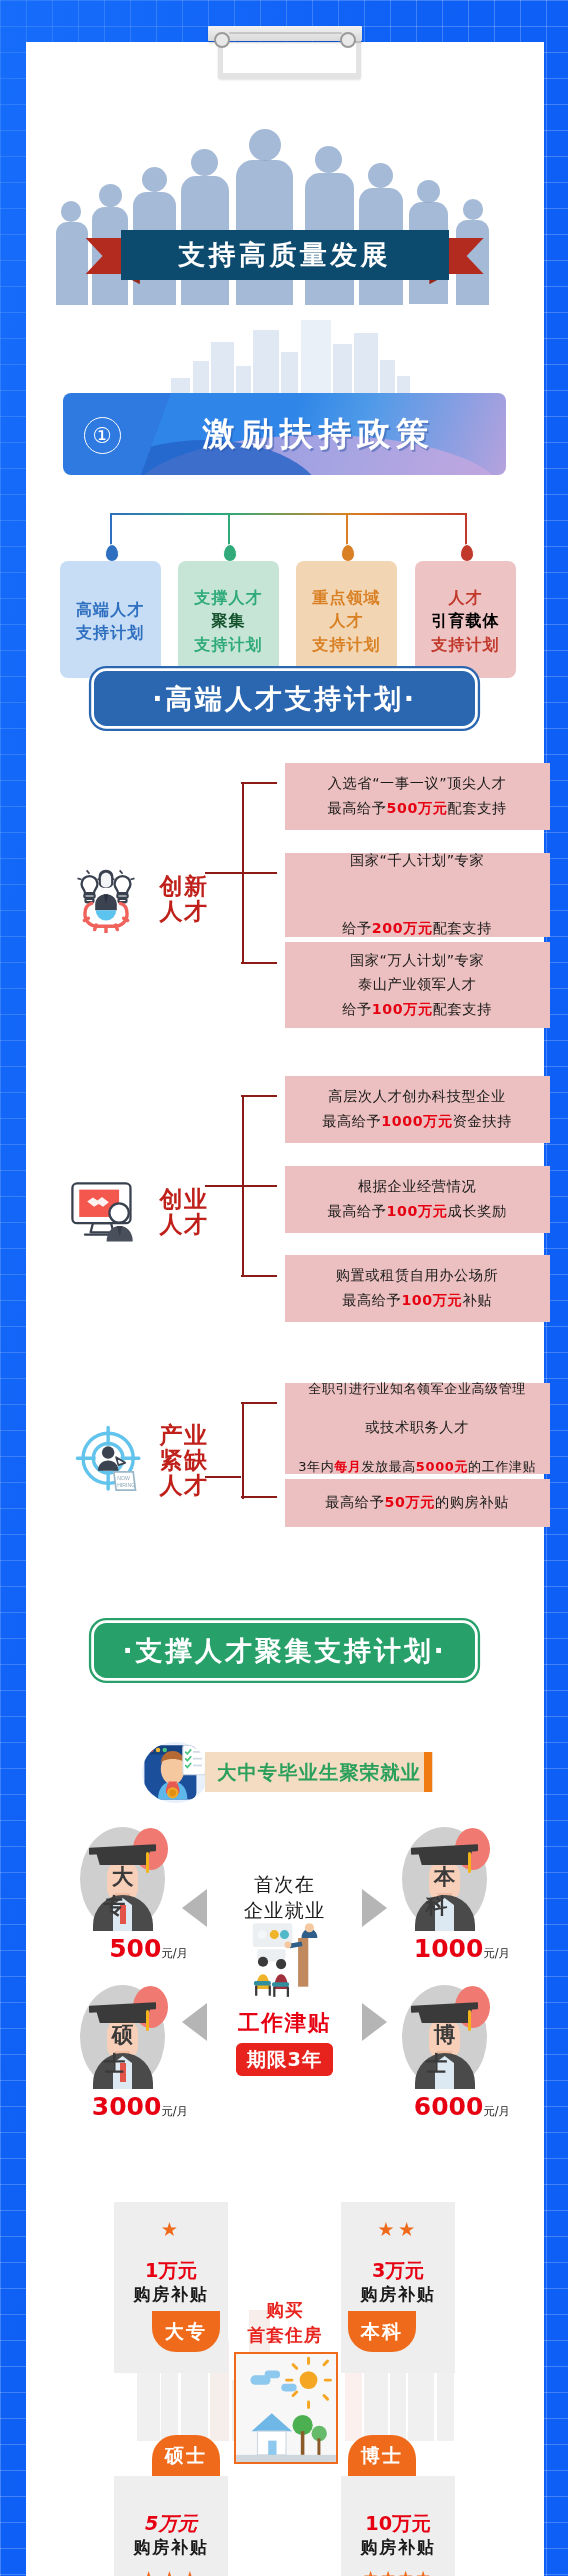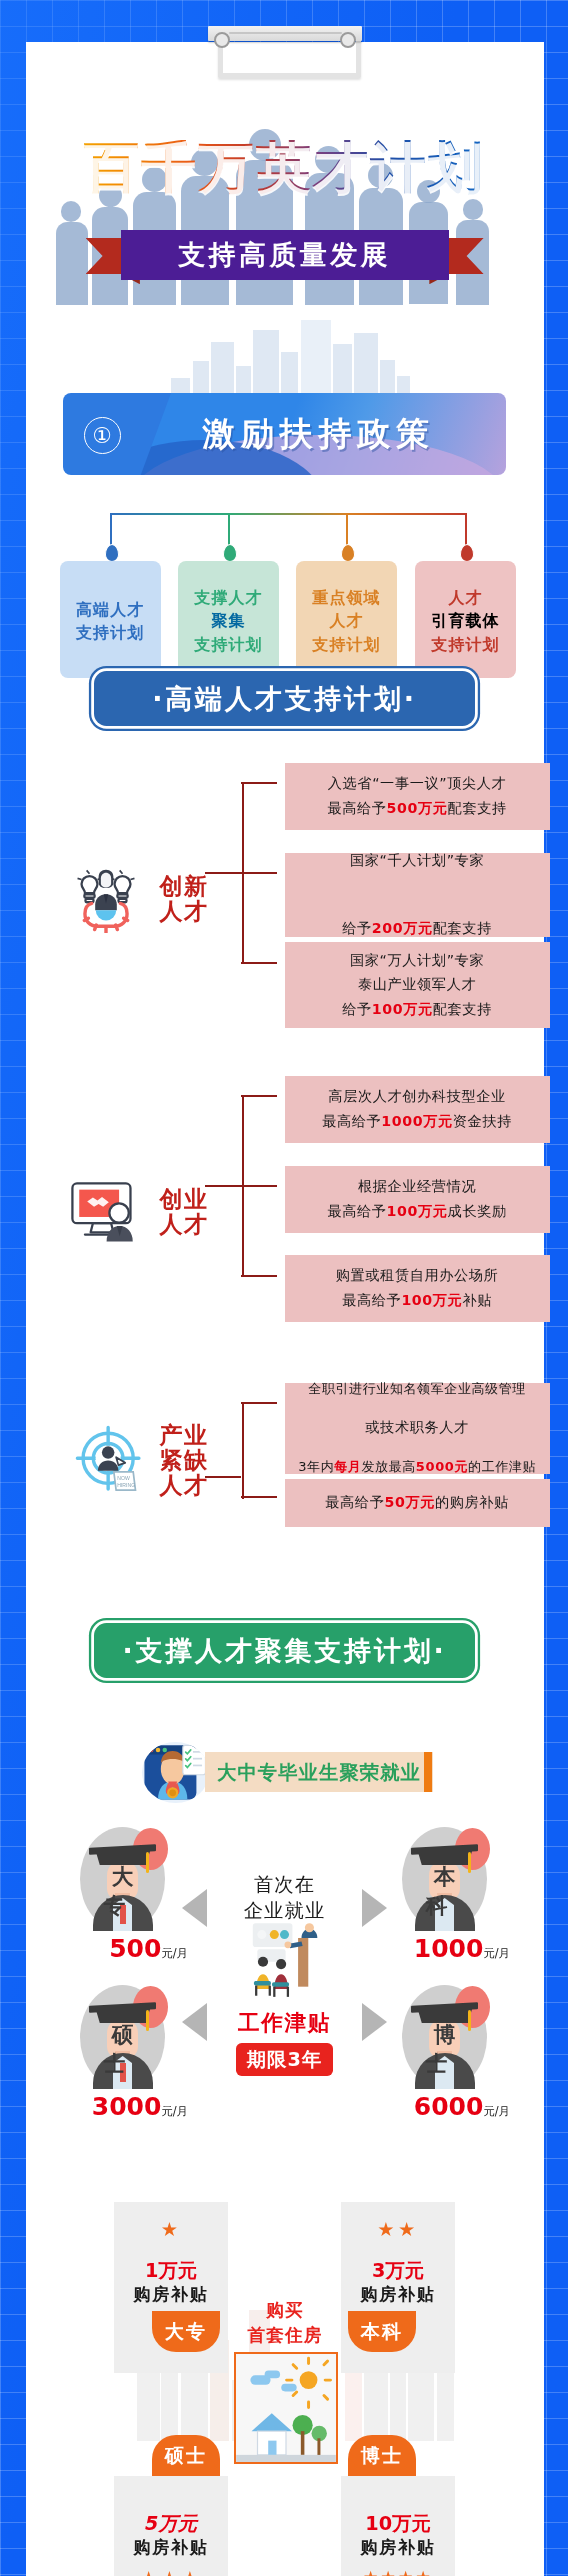--- a/index.html
+++ b/index.html
@@ -47,21 +47,21 @@
   .hero-title{position:absolute;left:0;top:98px;width:518px;text-align:center;
       font-size:55px;font-weight:bold;letter-spacing:2.3px;line-height:1;
       font-family:"DejaVu Sans","Liberation Sans",sans-serif;
       background:linear-gradient(90deg,#f5c400 0%,#f39200 16%,#ea5a17 32%,#c0392b 44%,#7b3f7e 56%,#1f4fa8 70%,#1464c0 86%,#1258b5 100%);
       -webkit-background-clip:text;background-clip:text;color:transparent;
       text-shadow:0 2.3px 0 rgba(255,255,255,.9);}
   .ribbon{position:absolute;left:60px;top:188px;width:398px;height:52px;}
   .ribbon .tail{position:absolute;top:8px;width:51px;height:36px;background:#b32a1e;}
   .ribbon .tail.l{left:0;clip-path:polygon(0 0,100% 0,100% 100%,0 100%,17px 50%);}
   .ribbon .tail.r{right:0;clip-path:polygon(0 0,100% 0,calc(100% - 17px) 50%,100% 100%,0 100%);}
-  .ribbon .band{position:absolute;left:35px;top:0;width:328px;height:50px;background:#4c1d95;
+  .ribbon .band{position:absolute;left:35px;top:0;width:328px;height:50px;background:#0c4a6e;
      display:flex;align-items:center;justify-content:center;}
   .ribbon .band span{color:#fff;font-size:27px;font-weight:bold;letter-spacing:3.4px;
      font-family:"DejaVu Sans","Liberation Sans",sans-serif;}
   .ribbon .fold{position:absolute;top:44px;width:19.3px;height:10.2px;background:#96281b;}
   .ribbon .fold.l{left:35px;clip-path:polygon(0 0,100% 0,100% 100%);}
   .ribbon .fold.r{right:35px;clip-path:polygon(0 0,100% 0,0 100%);}
 
   
   .skyline{position:absolute;left:171px;top:319px;width:239px;height:97px;z-index:3;}
   .skyline b{position:absolute;bottom:0;background:#dfe8f3;display:block;}
@@ -201,21 +201,20 @@
     <div class="p" style="left:210px;top:44px;width:57px;height:145px;border-radius:17px 17px 0 0;"></div>
     <div class="head" style="left:289px;top:30px;width:27px;height:27px;"></div>
     <div class="p" style="left:279px;top:57px;width:49px;height:132px;border-radius:15px 15px 0 0;"></div>
     <div class="head" style="left:342px;top:47px;width:25px;height:25px;"></div>
     <div class="p" style="left:333px;top:72px;width:44px;height:117px;border-radius:13.7px 13.7px 0 0;"></div>
     <div class="head" style="left:391px;top:64px;width:23px;height:23px;"></div>
     <div class="p" style="left:383px;top:86px;width:39px;height:102px;border-radius:12.5px 12.5px 0 0;"></div>
     <div class="head" style="left:437px;top:83px;width:20.5px;height:20.5px;"></div>
     <div class="p" style="left:430px;top:104px;width:33px;height:85px;border-radius:11.4px 11.4px 0 0;"></div>
   </div>
-  <div class="hero-title">百千万英才计划</div>
   <div class="ribbon">
     <div class="tail l"></div>
       <div class="tail r"></div>
     <div class="fold l"></div>
       <div class="fold r"></div>
     <div class="band">
         <span>支持高质量发展</span>
       </div>
   </div>
 </div>
@@ -254,21 +253,21 @@
   <div class="dot" style="left:292px;background:#d98024;"></div>
   <div class="drop" style="left:411px;background:#c0392b;"></div>
   <div class="dot" style="left:411px;background:#c0392b;"></div>
 
   <div class="cat" style="left:5.7px;background:#c7ddf5;">
     <span style="color:#2f6fc0">高端人才</span>
     <span style="color:#2f6fc0">支持计划</span>
   </div>
   <div class="cat" style="left:124px;background:#c6e5d7;">
     <span style="color:#2faa78">支撑人才</span>
-    <span style="color:#0369a1">聚集</span>
+    <span style="color:#14532d">聚集</span>
     <span style="color:#2faa78">支持计划</span>
   </div>
   <div class="cat" style="left:242px;background:#f2d6b4;">
     <span style="color:#d98024">重点领域</span>
     <span style="color:#d98024">人才</span>
     <span style="color:#d98024">支持计划</span>
   </div>
   <div class="cat" style="left:361px;background:#eec3c3;">
     <span style="color:#c0392b">人才</span>
     <span style="color:#000000">引育载体</span>

